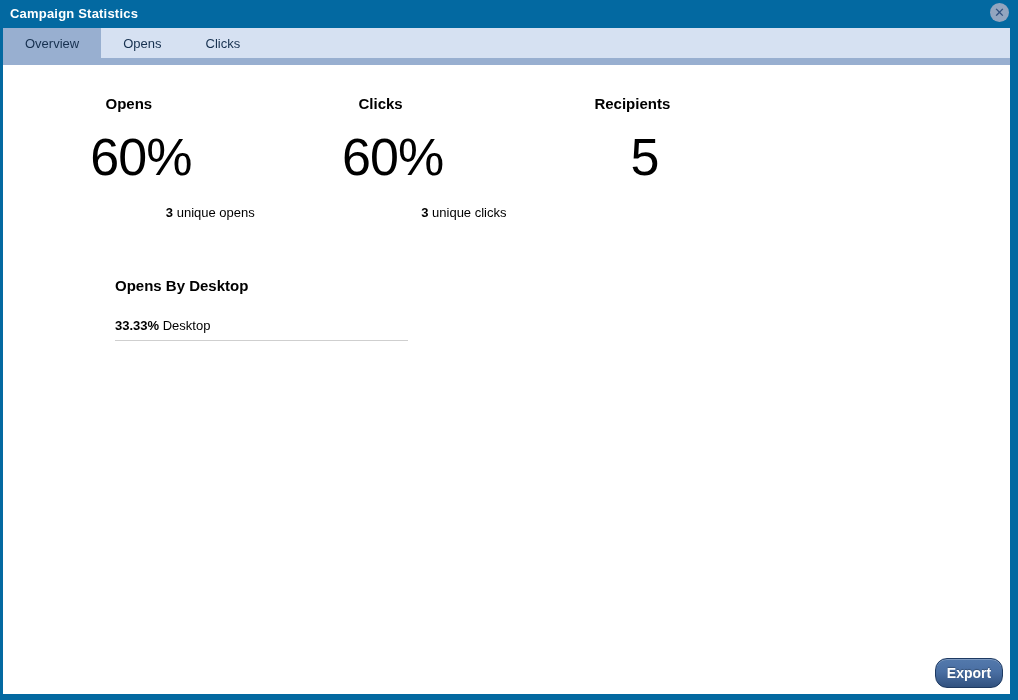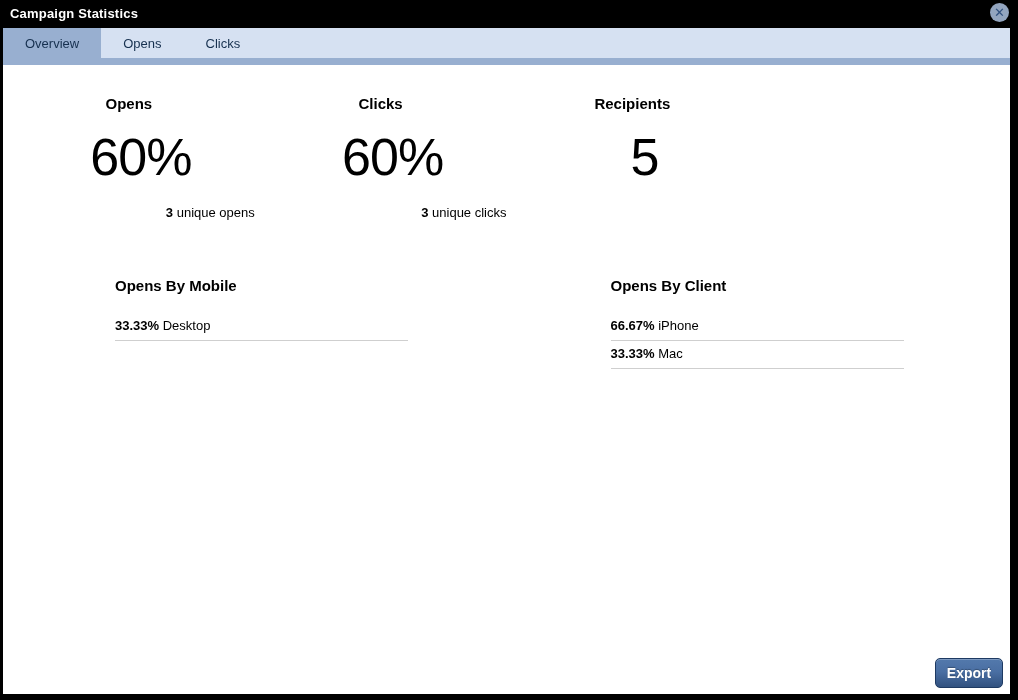--- a/index.html
+++ b/index.html
@@ -6,21 +6,21 @@
   html,body { width:1018px; height:700px; }
   body {
     font-family:"Liberation Sans","DejaVu Sans",sans-serif;
     background:#2F4F7E;
     color:#000;
     overflow:hidden;
   }
   .window {
     position:relative;
     width:1018px; height:700px;
-    background:#000000;
+    background:#0369a1;
   }
   
   .titlebar {
     position:absolute; top:0; left:0; right:0; height:28px;
     display:flex; align-items:center;
     padding:0 8px 2px 10px;
   }
   .titlebar-title {
     color:#FFFFFF; font-size:13px; font-weight:bold;
     letter-spacing:0.2px;
@@ -80,21 +80,21 @@
   .section-row {
     width:293px; font-size:13px; line-height:16px;
     padding:5px 0 6px 0;
     border-bottom:1px solid #CFCFCF;
   }
   .section-row b { font-weight:bold; }
   
   .export-btn {
     position:absolute; right:7px; bottom:6px;
     width:68px; height:30px;
-    border:1px solid #1E3A62; border-radius:5px;
+    border:1px solid #1E3A62; border-radius:12px;
     background:linear-gradient(to bottom,#5379AC 0%,#4A6FA3 45%,#31517F 100%);
     box-shadow:inset 0 1px 0 rgba(255,255,255,0.25);
     color:#FFFFFF; font-size:14px; font-weight:bold;
     font-family:"Liberation Sans","DejaVu Sans",sans-serif;
     text-shadow:0 -1px 1px rgba(0,0,0,0.3);
     cursor:pointer;
     margin-left:16px;
   }
 </style>
 </head>
@@ -141,29 +141,24 @@
         <div class="stat-title">Recipients</div>
         <div class="stat-value">5</div>
         <div class="stat-details"></div>
       </div>
 
     </div>
 
     <div class="sections">
 
       <div class="section">
-        <div class="section-title">Opens By Mobile</div>
+        <div class="section-title">Opens By Desktop</div>
         <div class="section-row"><b>33.33%</b> <span>Desktop</span></div>
       </div>
 
-      <div class="section second">
-        <div class="section-title">Opens By Client</div>
-        <div class="section-row"><b>66.67%</b> <span>iPhone</span></div>
-        <div class="section-row"><b>33.33%</b> <span>Mac</span></div>
-      </div>
 
     </div>
 
     <button class="export-btn">Export</button>
 
   </div>
 
 </div>
 
 </body></html>

